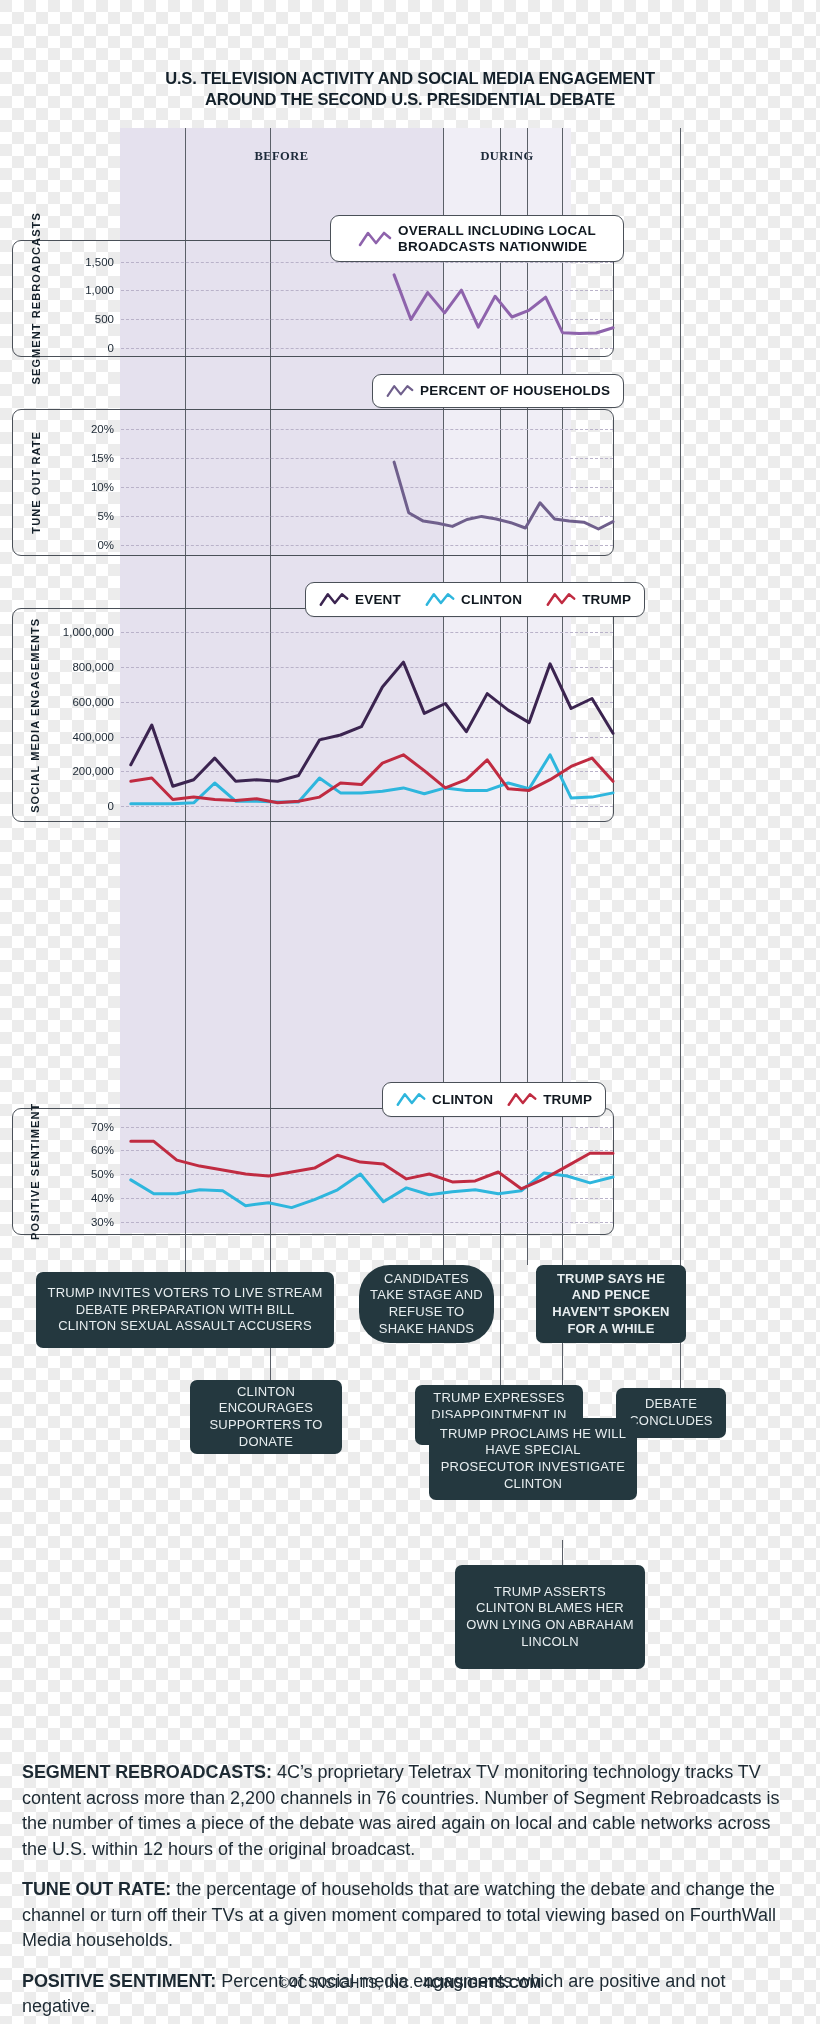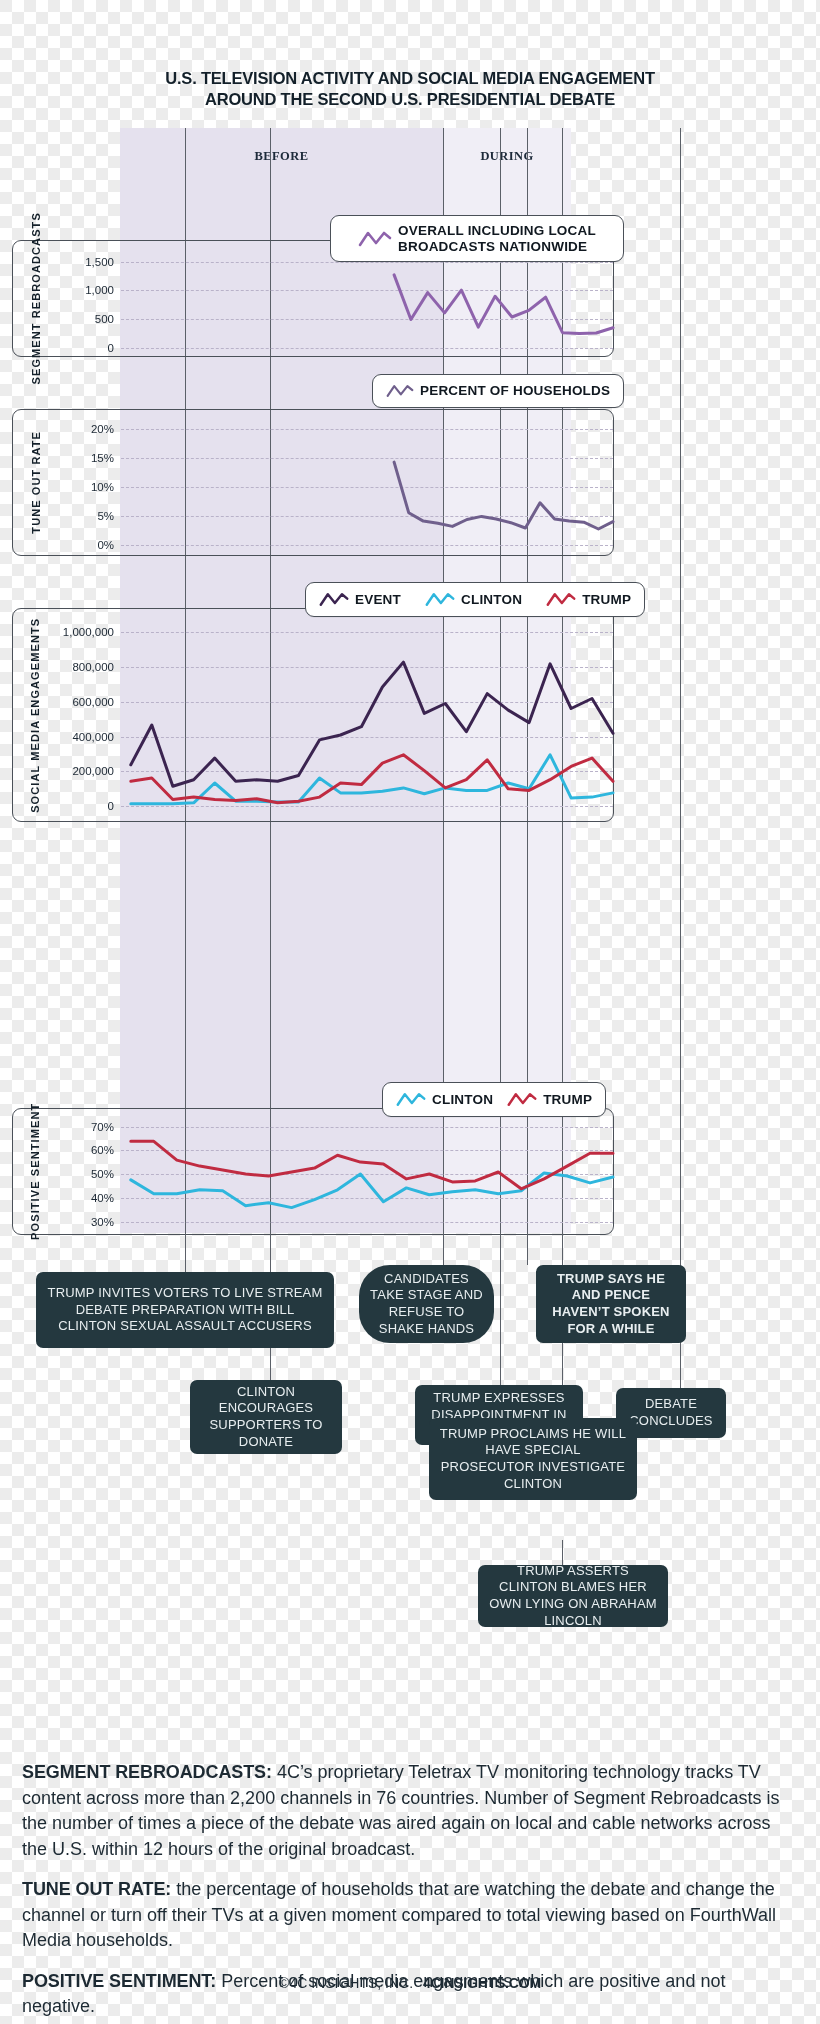--- a/index.html
+++ b/index.html
@@ -276,21 +276,21 @@
   <div class="callout" style="left:359px;top:1265px;width:135px;height:78px;display:flex;align-items:center;justify-content:center;border-radius:31px;">CANDIDATES TAKE STAGE AND REFUSE TO SHAKE HANDS</div>
 
   <div class="callout" style="left:415px;top:1385px;width:168px;height:60px;display:flex;align-items:center;justify-content:center;">TRUMP EXPRESSES DISAPPOINTMENT IN CONGRESS</div>
 
   <div class="callout" style="left:536px;top:1265px;width:150px;height:78px;display:flex;align-items:center;justify-content:center;font-weight:bold;">TRUMP SAYS HE AND PENCE HAVEN’T SPOKEN FOR A WHILE</div>
 
   <div class="callout" style="left:616px;top:1388px;width:110px;height:50px;display:flex;align-items:center;justify-content:center;">DEBATE CONCLUDES</div>
 
   <div class="callout" style="left:429px;top:1370px;width:208px;height:82px;display:flex;align-items:center;justify-content:center;margin-top:48px;">TRUMP PROCLAIMS HE WILL HAVE  SPECIAL PROSECUTOR INVESTIGATE CLINTON</div>
 
-  <div class="callout" style="left:455px;top:1565px;width:190px;height:62px;display:flex;align-items:center;justify-content:center;margin-left:23px;">TRUMP ASSERTS CLINTON BLAMES HER OWN LYING ON ABRAHAM LINCOLN</div>
+  <div class="callout" style="left:455px;top:1565px;width:190px;height:104px;display:flex;align-items:center;justify-content:center;">TRUMP ASSERTS CLINTON BLAMES HER OWN LYING ON ABRAHAM LINCOLN</div>
 
   <div class="notes">
     <div class="note">
       <b>SEGMENT REBROADCASTS:</b><span> 4C’s proprietary Teletrax TV monitoring technology tracks TV content across more than 2,200 channels in 76 countries. Number of Segment Rebroadcasts is the number of times a piece of the debate was aired again on local and cable networks across the U.S. within 12 hours of the original broadcast.</span>
     </div>
     <div class="note">
       <b>TUNE OUT RATE:</b><span> the percentage of households that are watching the debate and change the channel or turn off their TVs at a given moment compared to total viewing based on FourthWall Media households.</span>
     </div>
     <div class="note">
       <b>POSITIVE SENTIMENT:</b><span> Percent of social media engagments which are positive and not negative.</span>

